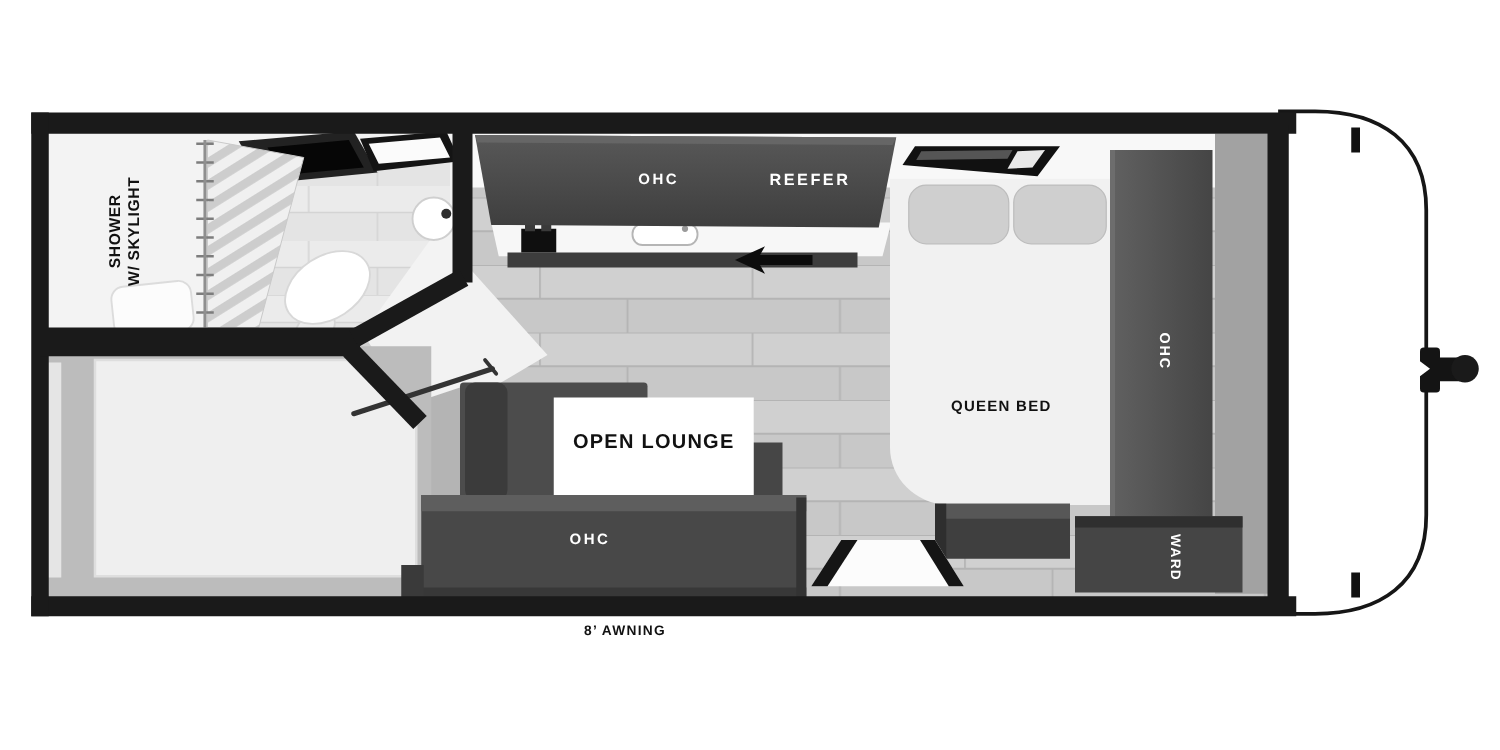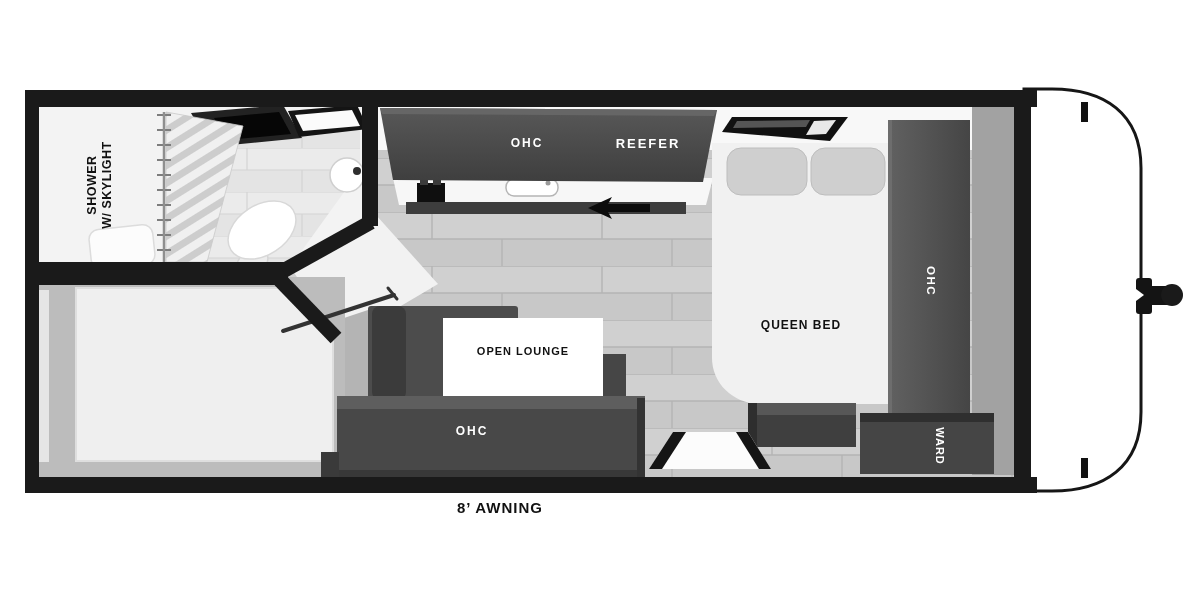--- a/index.html
+++ b/index.html
@@ -179,19 +179,19 @@
 
 <div class="lbl" style="left:721px;top:289px;width:160px;font-size:12px;margin-top:29px;">QUEEN BED</div>
 
 <div class="lbl lbl-light rot-cw" style="left:901px;top:275px;width:60px;font-size:11.5px;letter-spacing:1.5px;">OHC</div>
 
 <div class="lbl lbl-light rot-cw" style="left:909px;top:440px;width:62px;font-size:11px;letter-spacing:1px;">WARD</div>
 
 <div class="lbl" style="left:84px;top:339px;width:200px;font-size:16px;line-height:20px;">
 </div>
 
-<div class="lbl" style="left:443px;top:345px;width:160px;font-size:11px;">OPEN LOUNGE</div>
+<div class="lbl" style="left:443px;top:345px;width:160px;font-size:16px;">OPEN LOUNGE</div>
 
 <div class="lbl lbl-light" style="left:432px;top:424px;width:80px;font-size:12px;letter-spacing:2px;">OHC</div>
 
-<div class="lbl" style="left:420px;top:499px;width:160px;font-size:15px;">8’ AWNING</div>
+<div class="lbl" style="left:420px;top:499px;width:160px;font-size:11px;">8’ AWNING</div>
 
 </div>
 
 </body></html>

